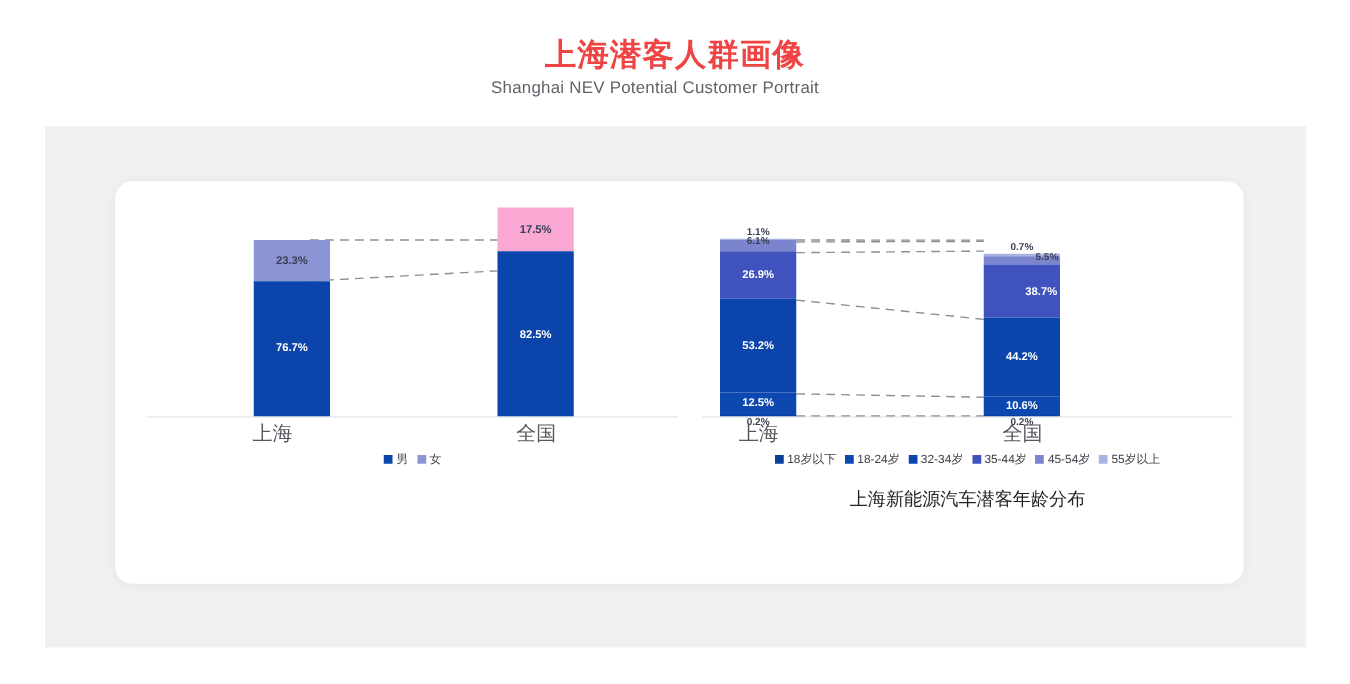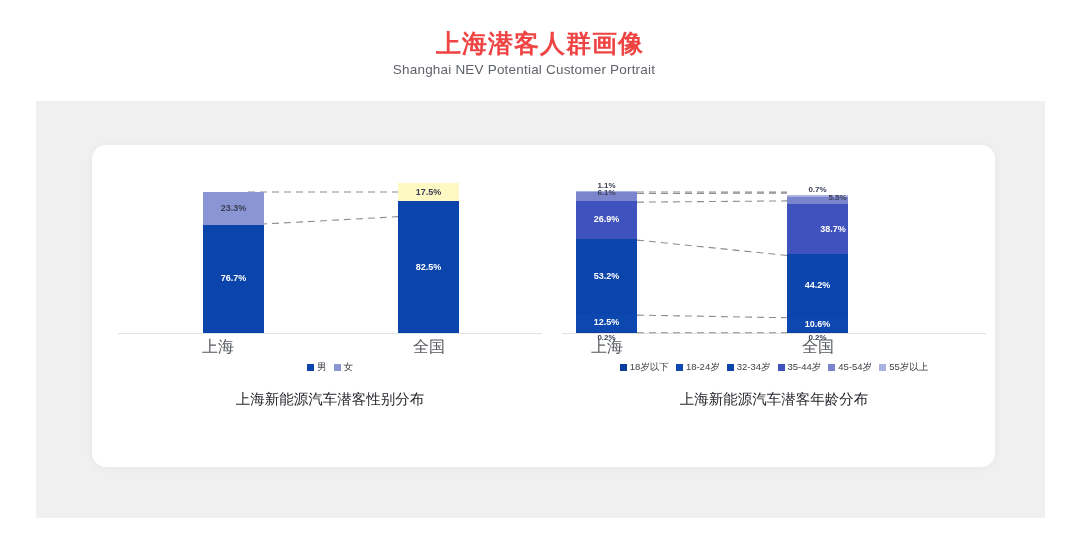--- a/index.html
+++ b/index.html
@@ -126,41 +126,40 @@
           </svg>
         <div class="bar left-bar">
             <div class="seg" style="height: 32.85px; background: rgb(139, 149, 212);">
               <span class="seg-label on-light">23.3%</span>
             </div>
             <div class="seg" style="height: 108.15px; background: rgb(11, 68, 171);">
               <span class="seg-label on-dark">76.7%</span>
             </div>
           </div>
         <div class="bar right-bar">
-            <div class="seg" style="height: 18px; background: #fef9c3;">
+            <div class="seg" style="height: 35px; background: #f9a8d4;">
               <span class="seg-label on-light">17.5%</span>
             </div>
             <div class="seg" style="height: 132px; background: rgb(11, 68, 171);">
               <span class="seg-label on-dark">82.5%</span>
             </div>
           </div>
       </div>
       <div class="tick t-left">上海</div>
       <div class="tick t-right">全国</div>
       <div class="legend">
           <span class="legend-item">
             <span class="swatch" style="background: rgb(11, 68, 171);"></span>
             <span>男</span>
           </span>
           <span class="legend-item">
             <span class="swatch" style="background: rgb(139, 149, 212);"></span>
             <span>女</span>
           </span>
         </div>
-      <div class="caption">上海新能源汽车潜客性别分布</div>
     </div>
 
     <div class="chart-block" id="chart-age">
       <div class="plot">
         <div class="axis-line"></div>
         <svg class="connectors">
             <line x1="83" y1="142.72" x2="233" y2="142.72" stroke="#8b8d92" stroke-width="1.1" stroke-dasharray="7 5"></line>
             <line x1="83" y1="125.09" x2="233" y2="127.77" stroke="#8b8d92" stroke-width="1.1" stroke-dasharray="7 5"></line>
             <line x1="83" y1="50.08" x2="233" y2="65.45" stroke="#8b8d92" stroke-width="1.1" stroke-dasharray="7 5"></line>
             <line x1="83" y1="12.15" x2="233" y2="10.88" stroke="#8b8d92" stroke-width="1.1" stroke-dasharray="7 5"></line>
@@ -187,21 +186,21 @@
               <span class="seg-label tiny-out on-light" style="font-size: 8px; top: 2px;">0.2%</span>
             </div>
           </div>
         <div class="bar right-bar">
             <div class="seg" style="height: 1.5px; background: rgb(170, 178, 224);">
               <span class="seg-label on-light tiny-out" style="font-size: 8px; top: -9px;">0.7%</span>
             </div>
             <div class="seg" style="height: 7.75px; background: rgb(123, 133, 205);">
               <span class="seg-label on-light tiny-out" style="font-size: 8px; top: -3px; margin-left: 20px;">5.5%</span>
             </div>
-            <div class="seg" style="height: 50px; background: rgb(63, 82, 189); padding-left: 31px;">
+            <div class="seg" style="height: 42px; background: rgb(63, 82, 189); padding-left: 31px;">
               <span class="seg-label on-dark">38.7%</span>
             </div>
             <div class="seg" style="height: 62.32px; background: rgb(11, 68, 171);">
               <span class="seg-label on-dark">44.2%</span>
             </div>
             <div class="seg" style="height: 14.95px; background: rgb(13, 71, 176);">
               <span class="seg-label on-dark">10.6%</span>
             </div>
             <div class="seg" style="height: 1.5px; background: rgb(10, 63, 158);">
               <span class="seg-label tiny-out on-light" style="font-size: 8px; top: 2px;">0.2%</span>

